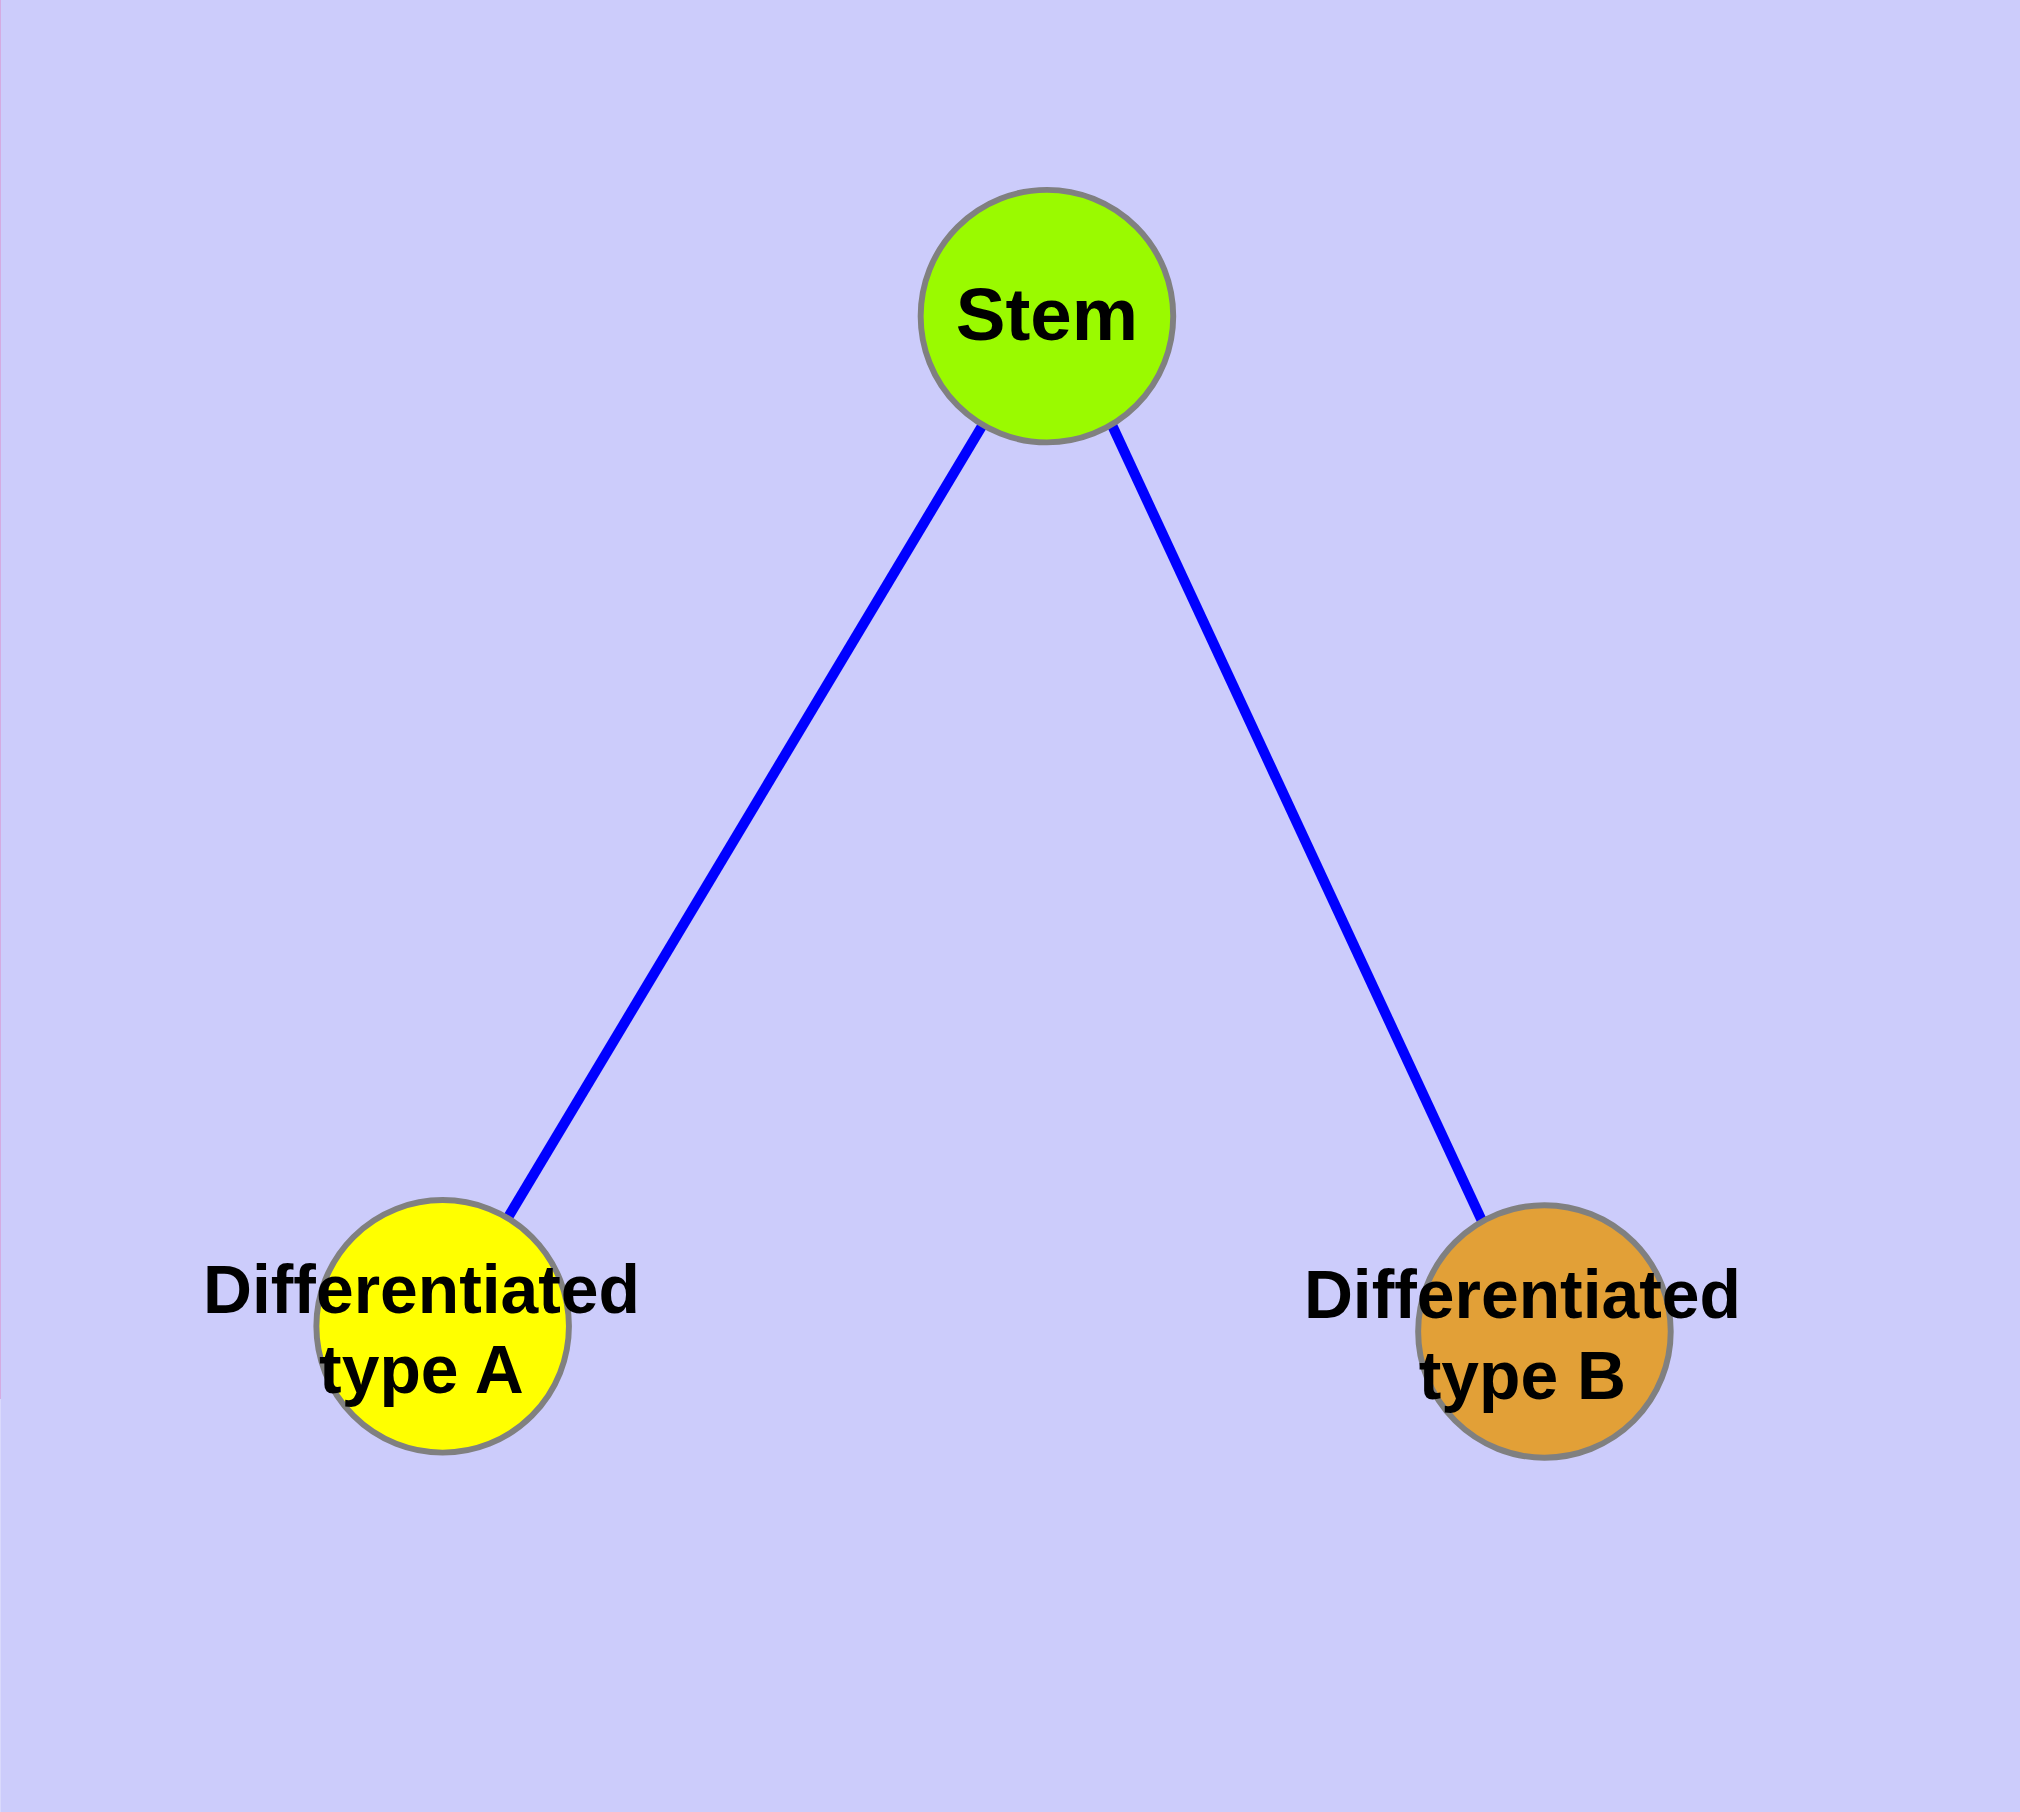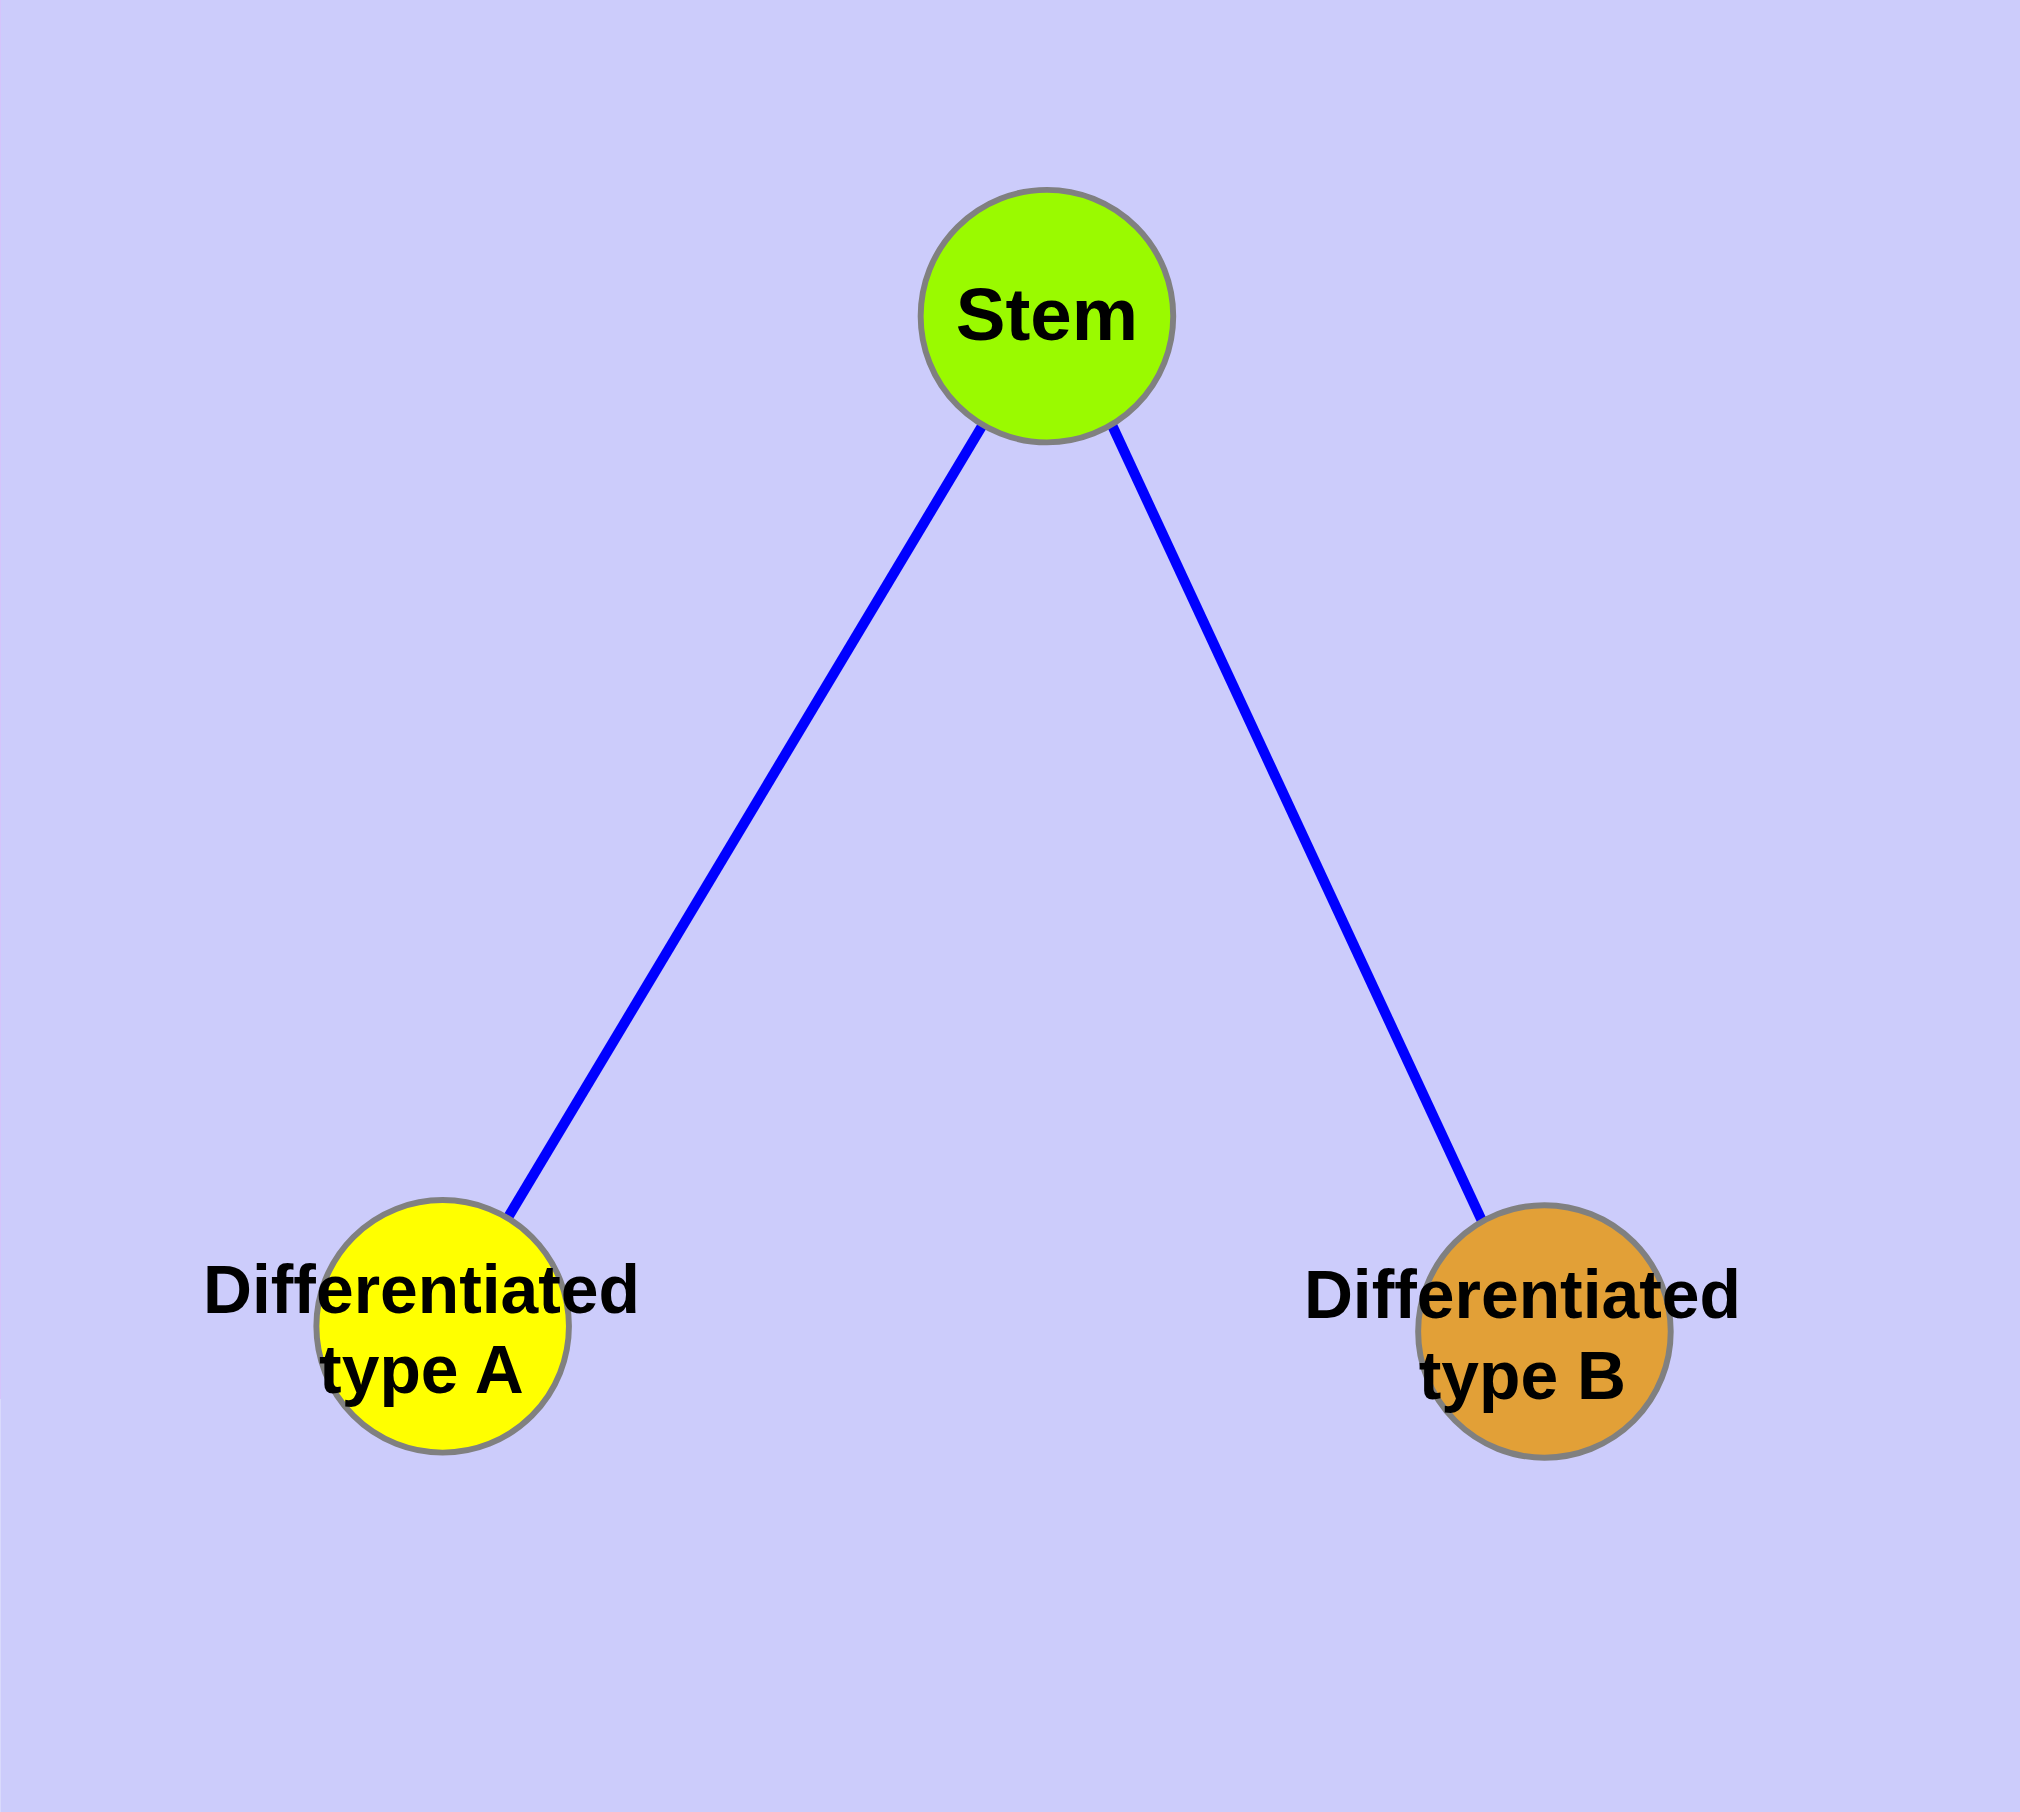--- a/index.html
+++ b/index.html
@@ -10,21 +10,21 @@
   body {
     width: 2021px;
     height: 1812px;
     overflow: hidden;
     font-family: "Liberation Sans", sans-serif;
   }
   #graph-canvas {
     position: relative;
     width: 2021px;
     height: 1399px;
-    background: #f0abfc;
+    background: #ec4899;
   }
   #graph-svg {
     position: absolute;
     top: 0;
     left: 0;
     width: 2021px;
     height: 1812px;
     display: block;
   }
   .node-label {

